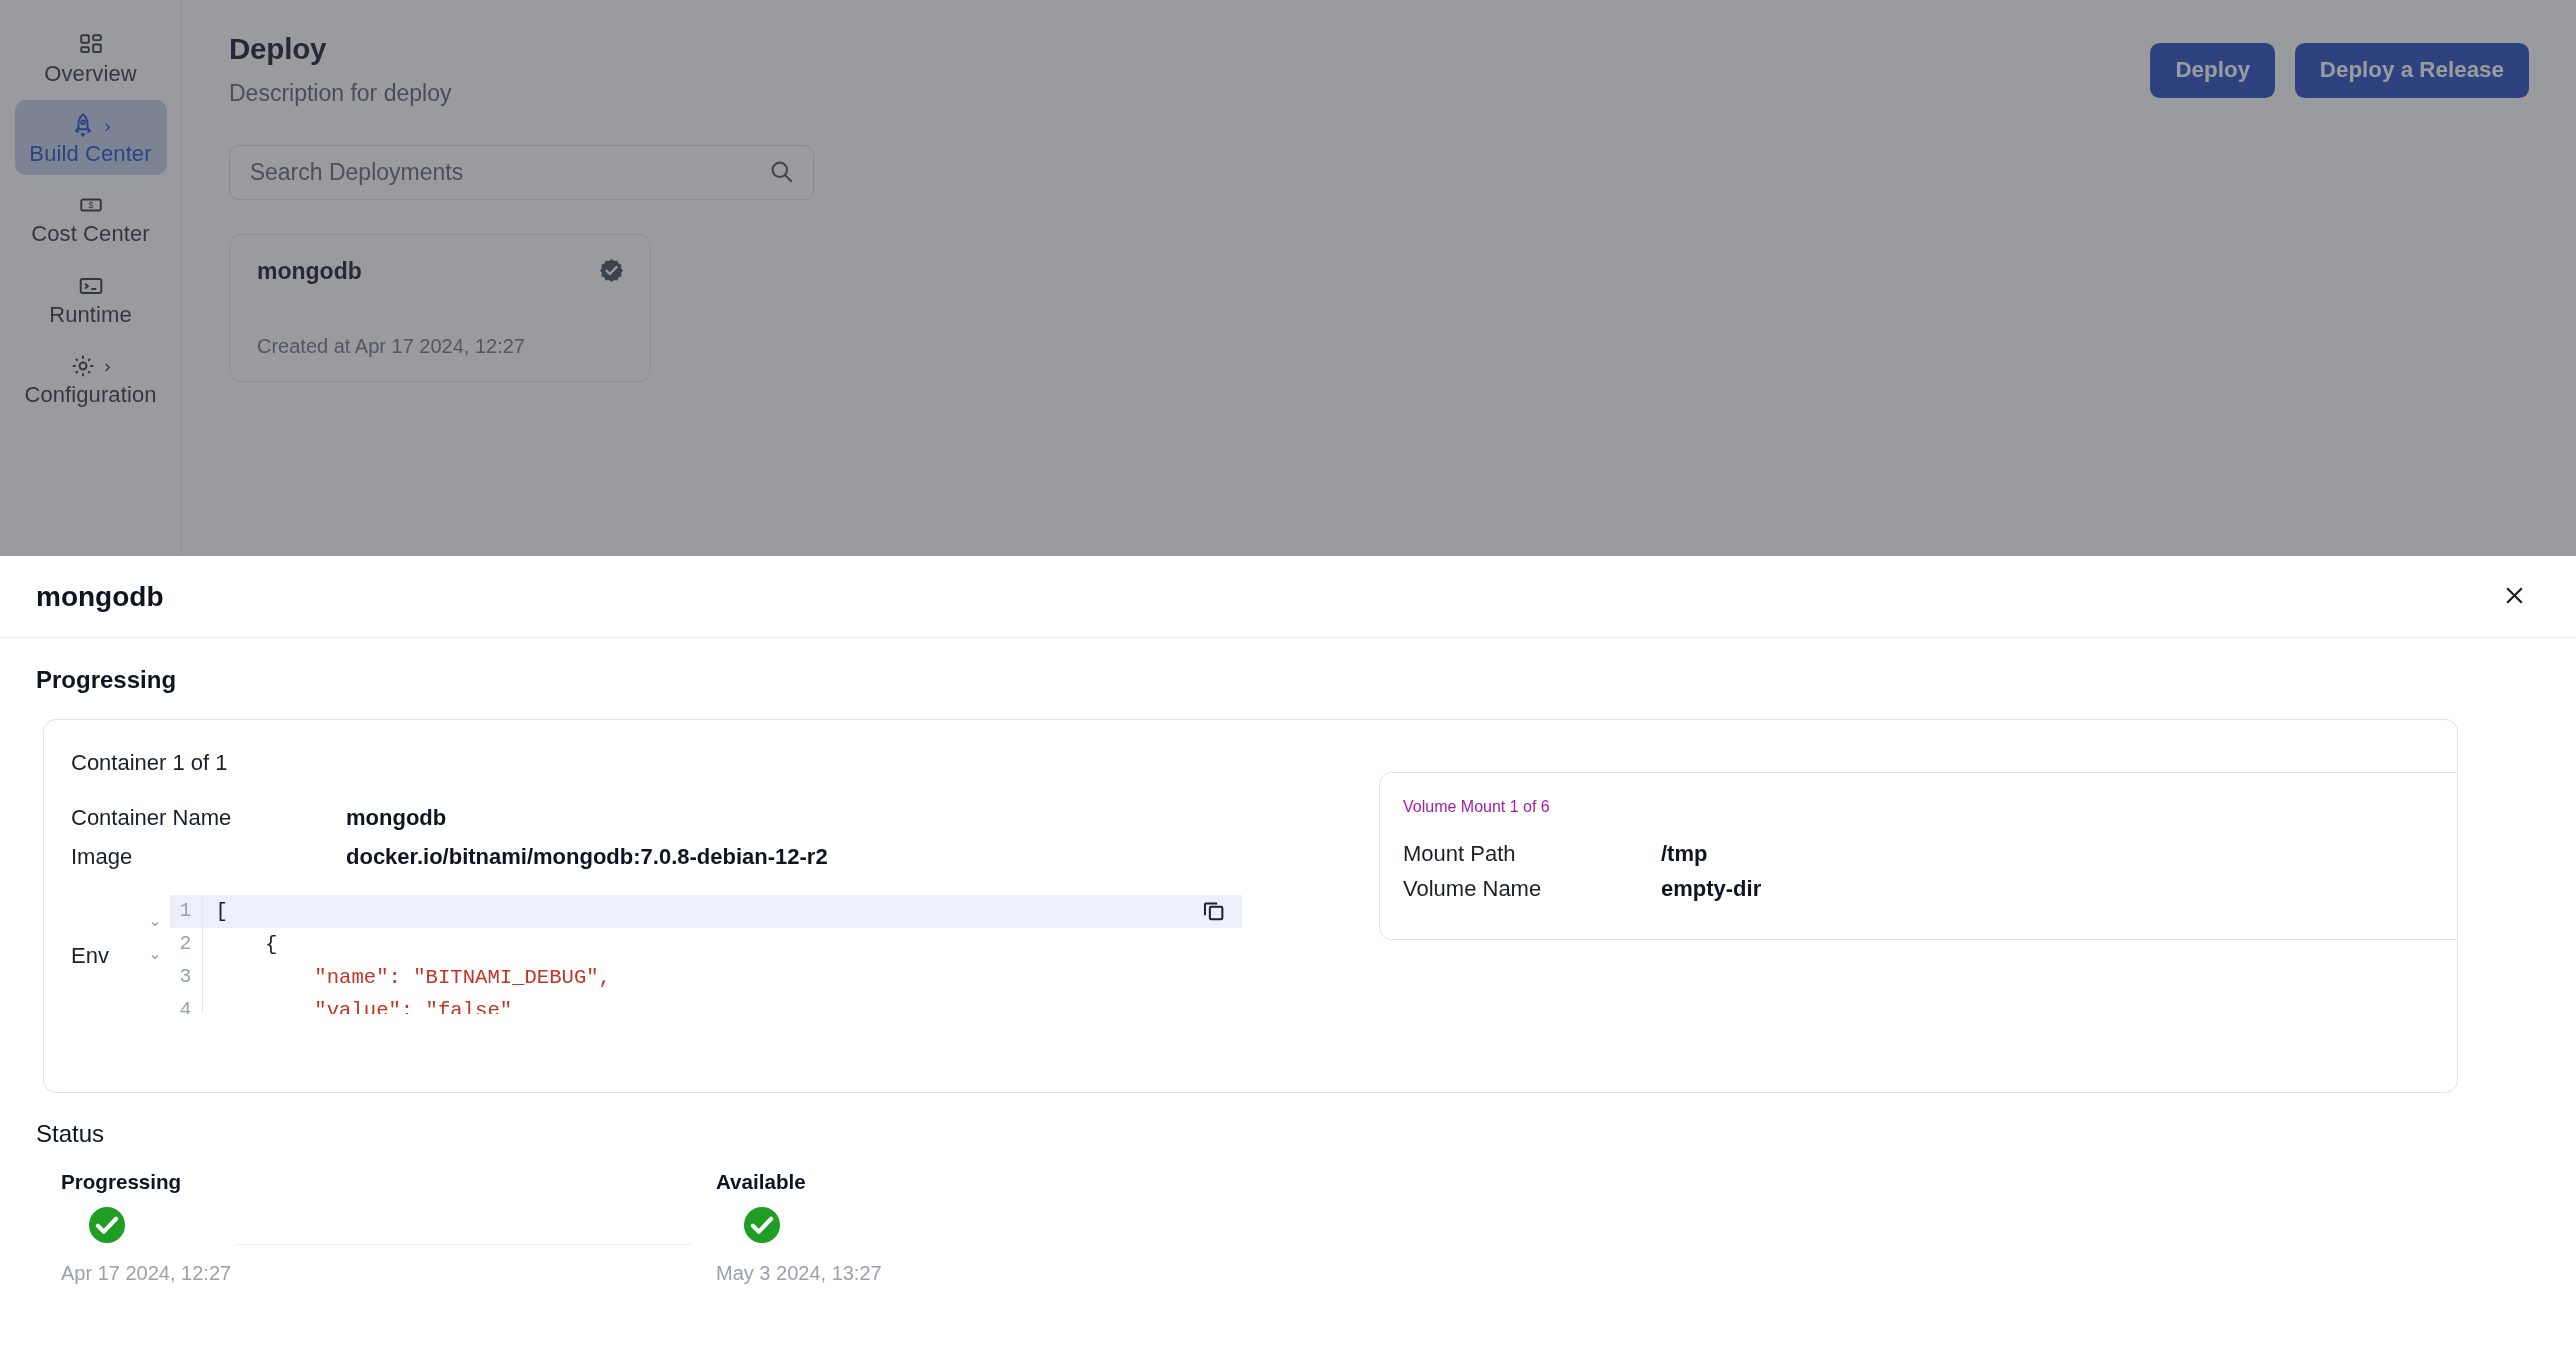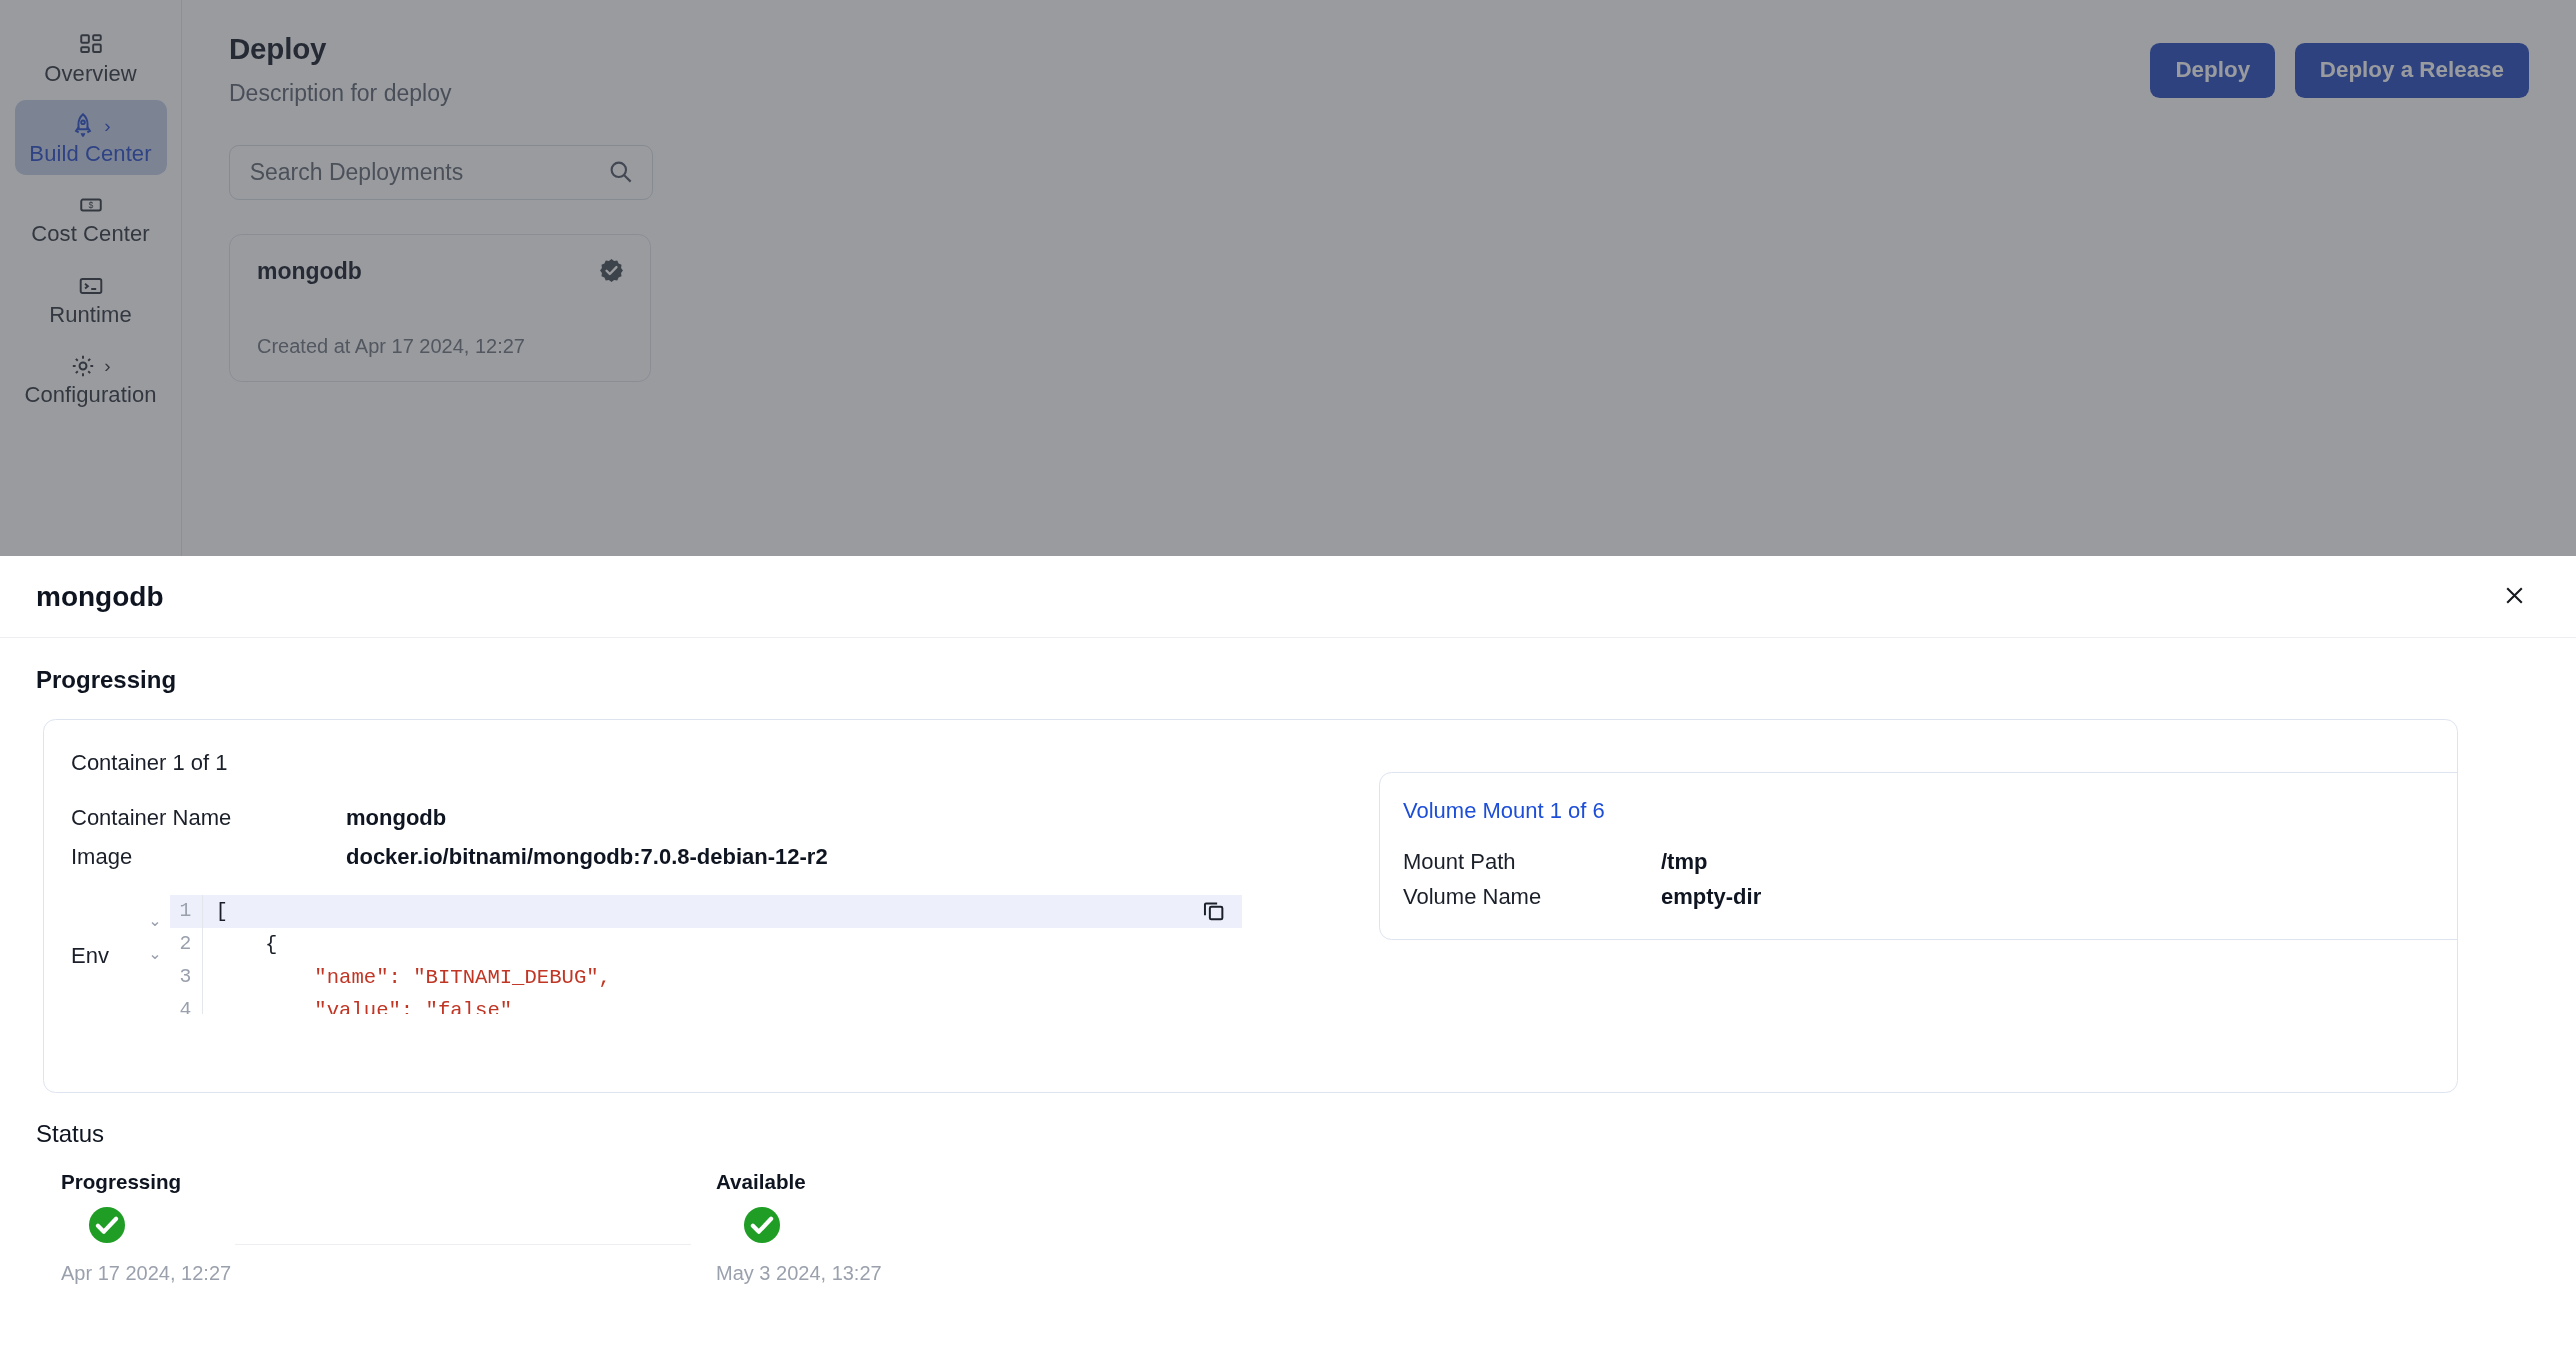--- a/index.html
+++ b/index.html
@@ -43,21 +43,21 @@
 
   .topbar-actions { position: absolute; top: 43px; right: 47px; display: flex; gap: 19.7px; }
   .btn-primary {
     background: #1f46bd; color: #ffffff;
     border: none; border-radius: 9.8px;
     font-size: 22.4px; font-family: inherit; font-weight: bold;
     padding: 14.3px 25px; cursor: pointer; white-space: nowrap;
   }
 
   .search-box {
-    margin-top: 38px; width: 424px; height: 55px;
+    margin-top: 38px; width: 585px; height: 55px;
     border: 0.9px solid #d7dbe2; border-radius: 9.8px;
     background: #ffffff;
     display: flex; align-items: center; padding: 0 18px 0 19.7px;
   }
   .search-input {
     flex: 1 1 auto; border: none; outline: none; background: transparent;
     font-size: 23px; font-family: inherit; color: #0e1420;
   }
   .search-input::placeholder { color: #5d636e; }
 
@@ -142,21 +142,21 @@
     position: absolute; top: 16px; right: 15px; width: 27px; height: 27px;
     background: transparent; border: none; cursor: pointer; padding: 0;
   }
 
   .vm-card {
     position: absolute; top: 52px; left: 1335px;
     width: 1091px; height: 168px;
     border: 0.9px solid #dde3ef; border-radius: 12.5px; background: #ffffff;
     padding: 25px 0 0 23px;
   }
-  .vm-index { font-size: 22px; color: #1d4ed8; }
+  .vm-index { font-size: 16px; color: #a21caf; }
   .vm-grid { margin-top: 25px; }
   .vm-row { display: flex; align-items: baseline; margin-bottom: 9px; }
   .vm-key { width: 258px; flex: 0 0 258px; font-size: 22px; color: #1a1f29; }
   .vm-val { font-size: 22px; font-weight: bold; color: #0e1420; }
 
   
   .status-wrap { padding: 27px 0 0 36px; }
   .status-title { font-size: 24px; font-weight: normal; color: #0e1420; }
   .timeline { position: relative; margin-top: 21.5px; height: 125px; }
   .tl-line {

